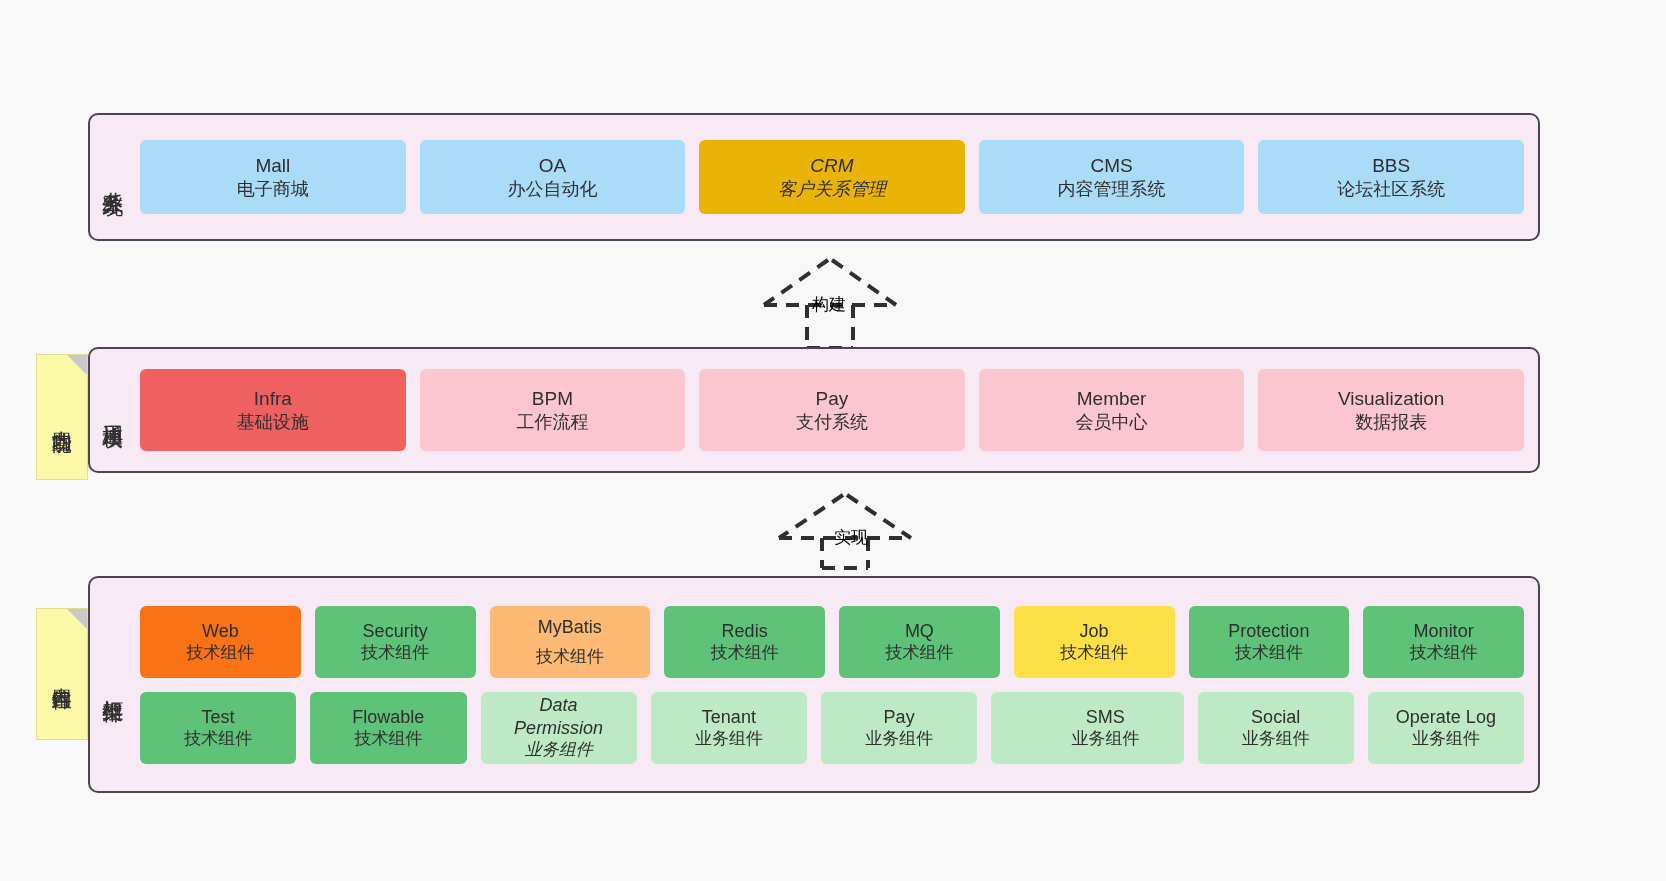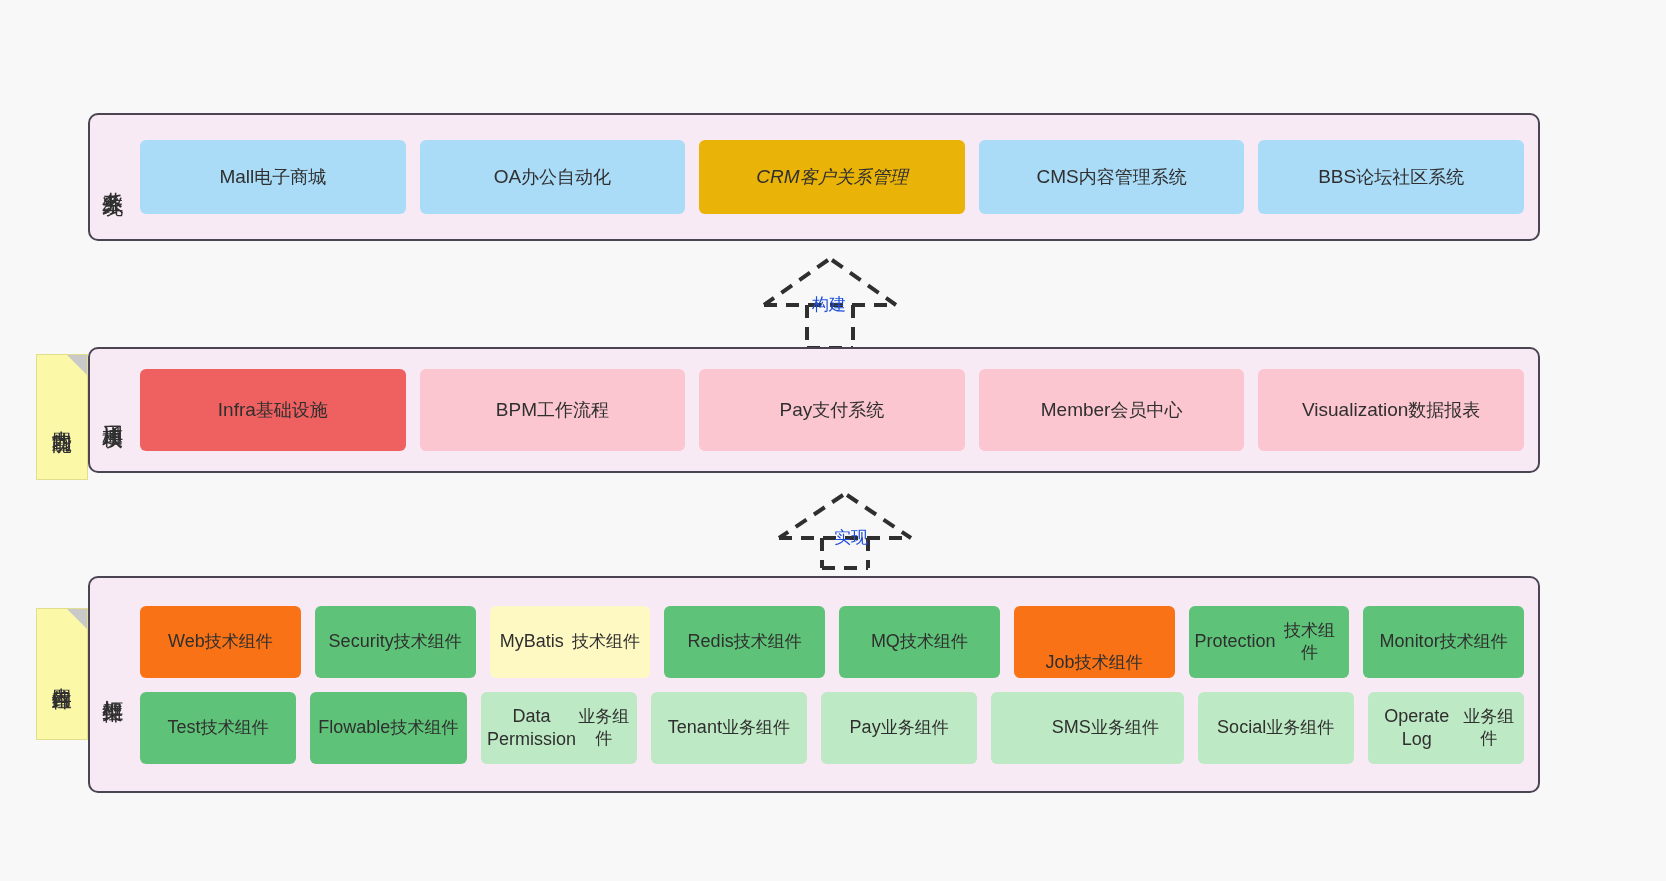--- a/index.html
+++ b/index.html
@@ -66,21 +66,21 @@
     align-items: stretch;
     gap: 14px;
     width: 100%;
   }
 
   
   .node {
     flex: 1 1 0;
     border-radius: 6px;
     display: flex;
-    flex-direction: row;
+    flex-direction: column;
     align-items: center;
     justify-content: center;
     text-align: center;
     line-height: 1.25;
     color: #2f2f2f;
     box-sizing: border-box;
     padding: 4px 6px;
     user-select: none;
   }
   .node .n-en {
@@ -125,21 +125,21 @@
   }
 
   
   .arrow-wrap {
     position: absolute;
     user-select: none;
   }
   .arrow-label {
     position: absolute;
     font-size: 17px;
-    color: #1d4ed8;
+    color: #000000;
     background: transparent;
     white-space: nowrap;
   }
 </style>
 </head>
 <body>
 
 <div class="canvas">
 
   <div class="layer" style="left:88px; top:113px; width:1452px; height:128px;">
@@ -246,33 +246,33 @@
 
       <div class="row">
         <div class="node h-comp small" style="background:#f97316;">
           <div class="n-en">Web</div>
           <div class="n-cn">技术组件</div>
         </div>
         <div class="node h-comp small" style="background:#5ec378;">
           <div class="n-en">Security</div>
           <div class="n-cn">技术组件</div>
         </div>
-        <div class="node h-comp small" style="background:#fef9c3;gap:8px;">
+        <div class="node h-comp small" style="background:#fdba74;gap:8px;">
           <div class="n-en">MyBatis</div>
           <div class="n-cn">技术组件</div>
         </div>
         <div class="node h-comp small" style="background:#5ec378;">
           <div class="n-en">Redis</div>
           <div class="n-cn">技术组件</div>
         </div>
         <div class="node h-comp small" style="background:#5ec378;">
           <div class="n-en">MQ</div>
           <div class="n-cn">技术组件</div>
         </div>
-        <div class="node h-comp small" style="background:#f97316;align-items:flex-end;">
+        <div class="node h-comp small" style="background:#fde047;">
           <div class="n-en">Job</div>
           <div class="n-cn">技术组件</div>
         </div>
         <div class="node h-comp small" style="background:#5ec378;">
           <div class="n-en">Protection</div>
           <div class="n-cn">技术组件</div>
         </div>
         <div class="node h-comp small" style="background:#5ec378;">
           <div class="n-en">Monitor</div>
           <div class="n-cn">技术组件</div>
@@ -281,21 +281,21 @@
 
       <div class="row">
         <div class="node h-comp small" style="background:#5ec378;">
           <div class="n-en">Test</div>
           <div class="n-cn">技术组件</div>
         </div>
         <div class="node h-comp small" style="background:#5ec378;">
           <div class="n-en">Flowable</div>
           <div class="n-cn">技术组件</div>
         </div>
-        <div class="node h-comp small" style="background:#bde9c4;">
+        <div class="node h-comp small" style="background:#bde9c4;font-style:italic;">
           <div class="n-en" style="max-width:90px;">Data Permission</div>
           <div class="n-cn">业务组件</div>
         </div>
         <div class="node h-comp small" style="background:#bde9c4;">
           <div class="n-en">Tenant</div>
           <div class="n-cn">业务组件</div>
         </div>
         <div class="node h-comp small" style="background:#bde9c4;">
           <div class="n-en">Pay</div>
           <div class="n-cn">业务组件</div>

